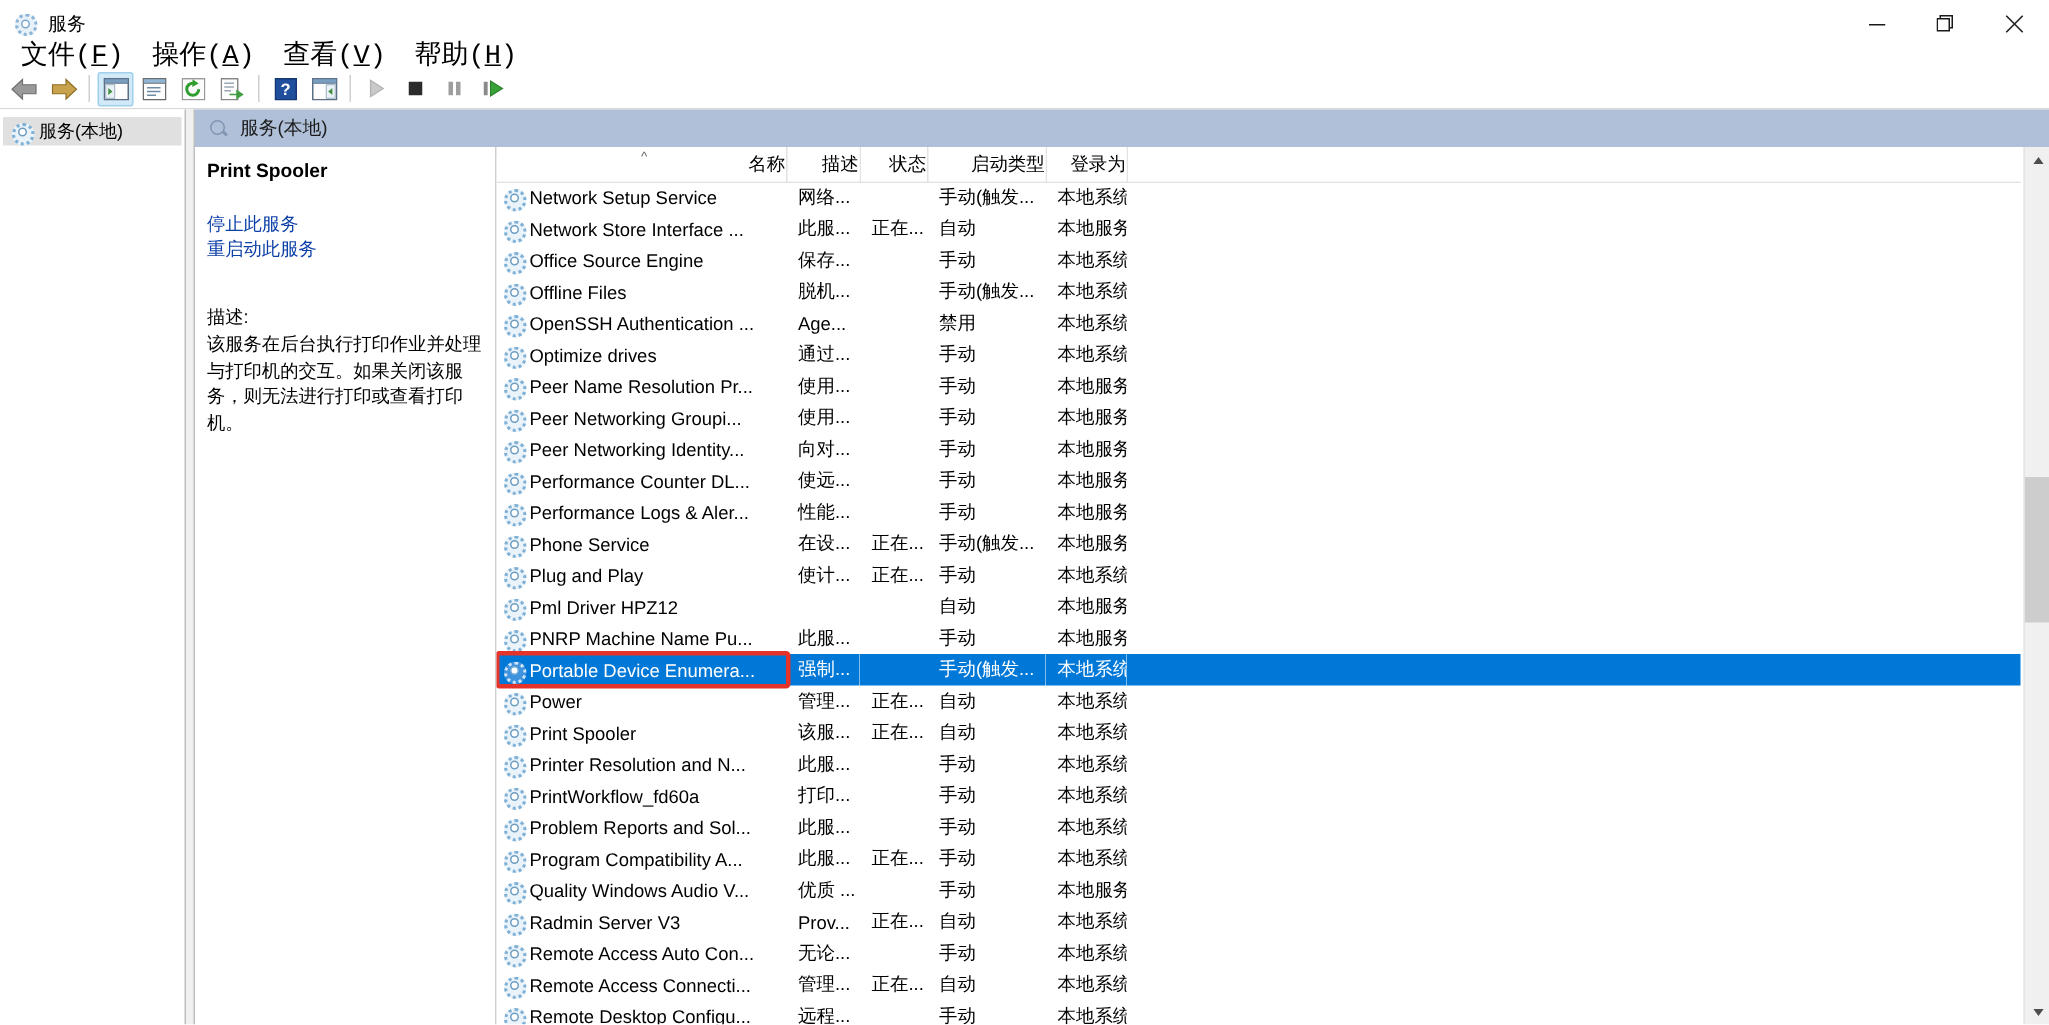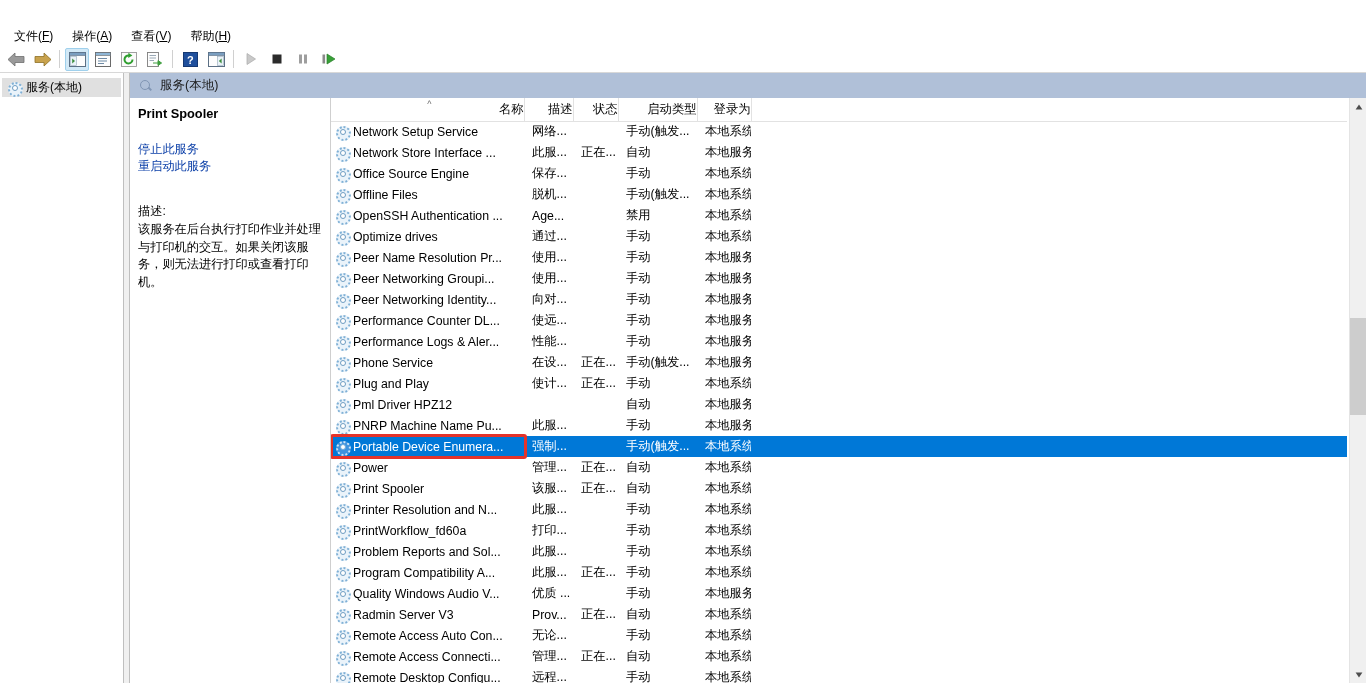--- a/index.html
+++ b/index.html
@@ -61,23 +61,24 @@
   .win-btn svg { display: block; }
 
   
   .menubar {
     position: absolute; top: 25px; left: 0; width: 1366px; height: 22px;
     background: #ffffff;
     display: flex; align-items: center;
     padding-left: 5px;
   }
   .menu-item {
-    font-size: 12px; color: #000;
+    font-size: 18px; color: #000;
     padding: 2px 10px 2px 9px;
     white-space: nowrap;
+    font-family: Liberation Mono, monospace;
   }
   .menu-item u { text-decoration: underline; }
 
   
   .toolbar {
     position: absolute; top: 46px; left: 0; width: 1366px; height: 27px;
     background: #ffffff;
     display: flex; align-items: center;
     padding-left: 3px;
     border-bottom: 1px solid #d8d8d8;
@@ -299,20 +300,45 @@
     position: absolute; left: 0;
     width: 17px;
     background: #cdcdcd;
   }
 </style>
 </head>
 <body>
 
 <div id="app">
 
+  <div class="titlebar">
+    <span class="titlebar-icon">
+      <span class="gear-glyph"></span>
+    </span>
+    <span class="titlebar-title">服务</span>
+
+    <div class="win-buttons">
+      <div class="win-btn">
+        <svg width="11" height="11" viewBox="0 0 11 11">
+            <path d="M0 5.5 H11" stroke="#1a1a1a" stroke-width="1"></path>
+          </svg>
+      </div>
+      <div class="win-btn">
+        <svg width="12" height="12" viewBox="0 0 12 12">
+          <rect x="0.5" y="2.5" width="8" height="8" fill="none" stroke="#1a1a1a" stroke-width="1"></rect>
+          <path d="M2.5 2.5 V0.5 H10.5 V8.5 H8.5" fill="none" stroke="#1a1a1a" stroke-width="1"></path>
+        </svg>
+      </div>
+      <div class="win-btn close">
+        <svg width="12" height="12" viewBox="0 0 12 12">
+          <path d="M0.5 0.5 L11.5 11.5 M11.5 0.5 L0.5 11.5" stroke="currentColor" stroke-width="1.1"></path>
+        </svg>
+      </div>
+    </div>
+  </div>
 
   <div class="menubar">
     <div class="menu-item">
       <span>文件(</span><u>F</u><span>)</span>
     </div>
     <div class="menu-item">
       <span>操作(</span><u>A</u><span>)</span>
     </div>
     <div class="menu-item">
       <span>查看(</span><u>V</u><span>)</span>

